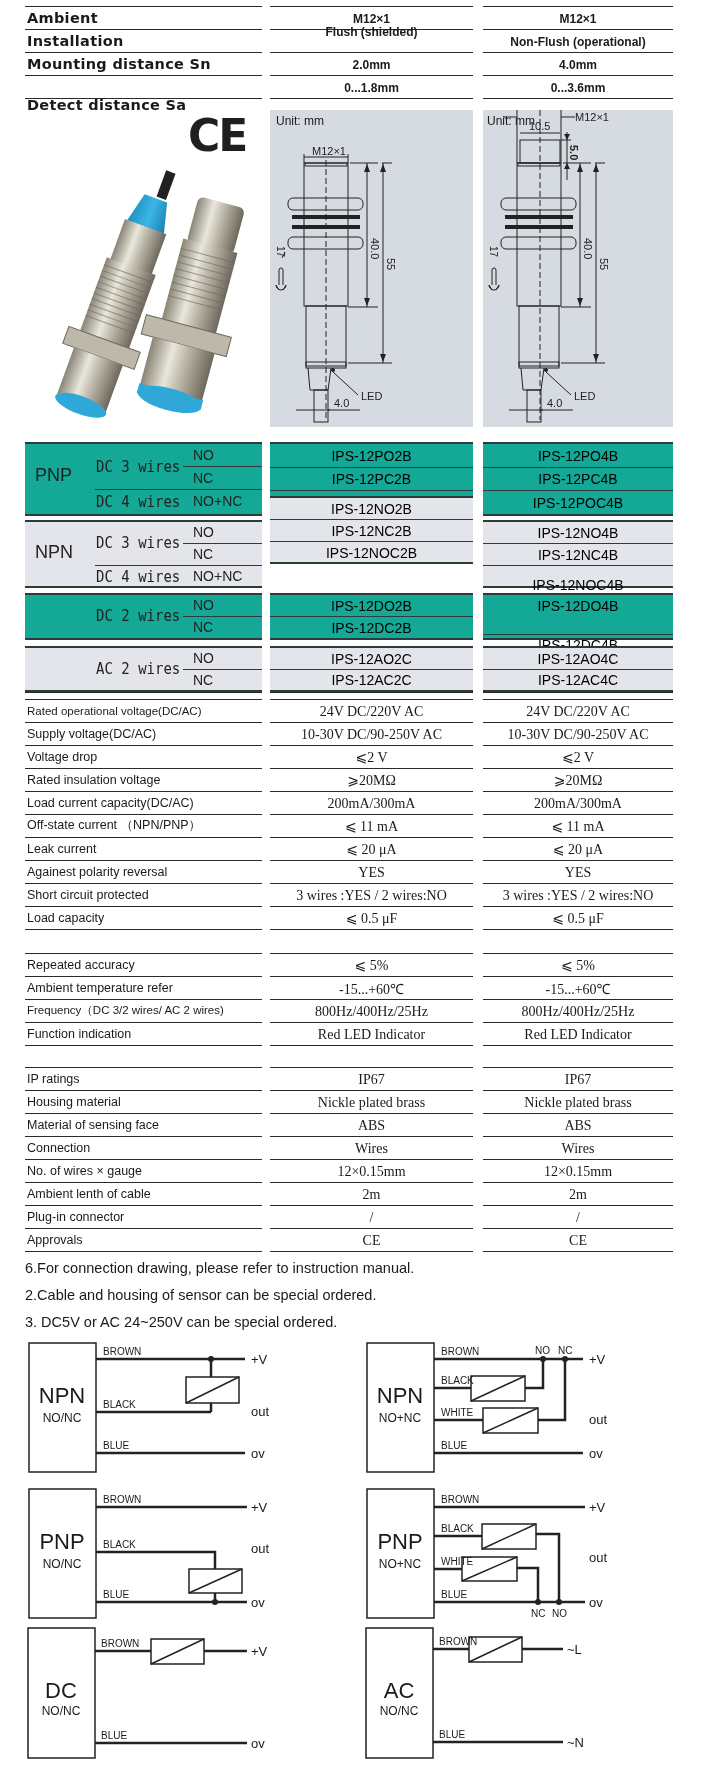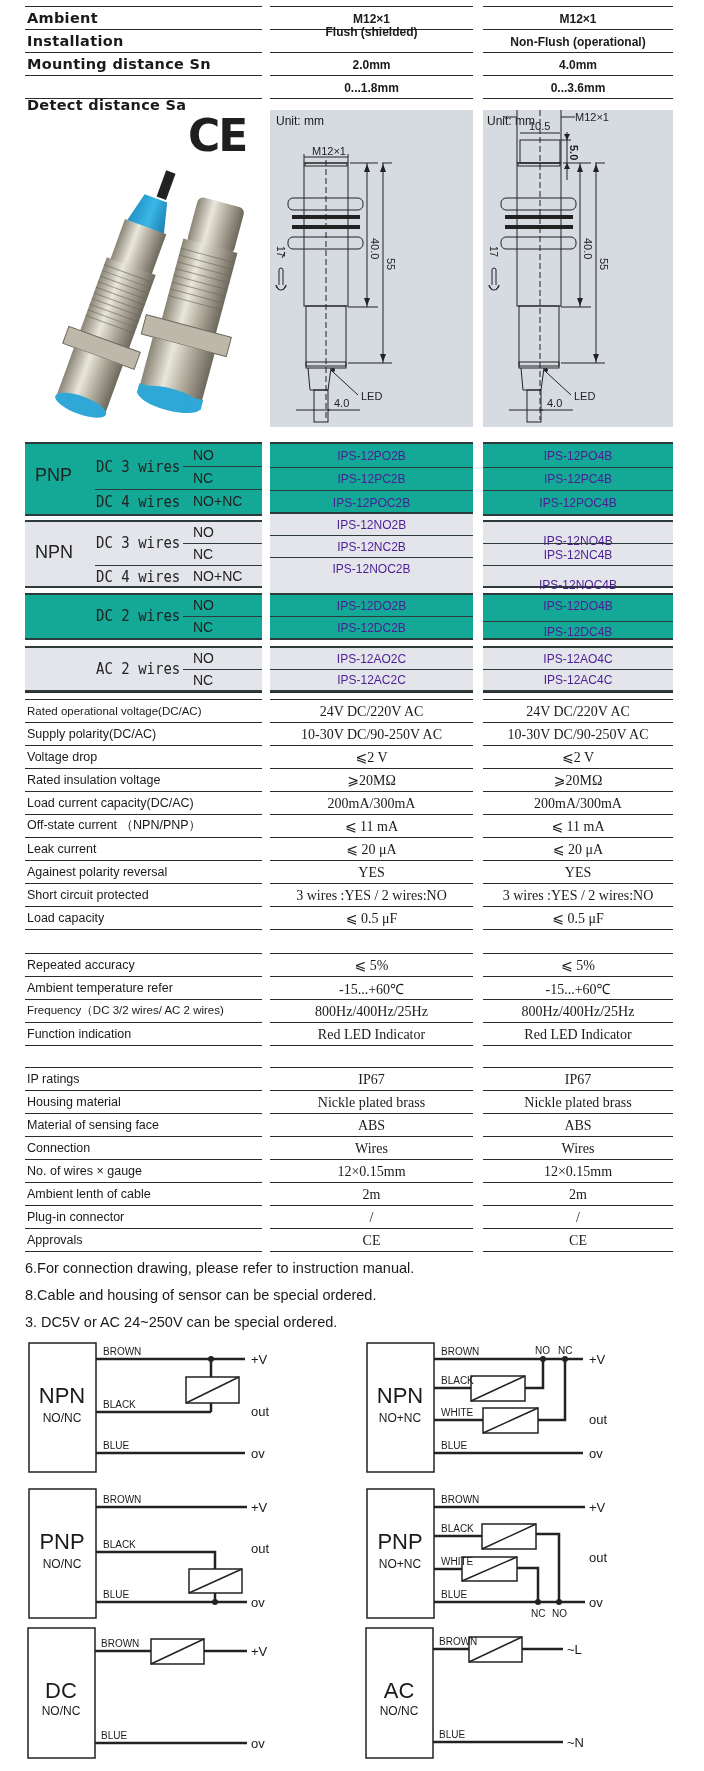--- a/index.html
+++ b/index.html
@@ -7,21 +7,21 @@
   .abs{position:absolute;}
   
   .hrow{position:absolute;height:23px;display:flex;align-items:center;}
   .hline{position:absolute;height:0;border-top:1.5px solid #2a2a2a;}
   .hlabel{font-family:"DejaVu Sans",sans-serif;font-weight:bold;font-size:14.5px;letter-spacing:0.3px;left:27px;width:235px;}
   .hval{font-weight:bold;font-size:12px;justify-content:center;text-align:center;}
   
   .blk{position:absolute;box-sizing:border-box;border-top:2px solid #2d3b3a;border-bottom:2px solid #2d3b3a;}
   .teal{background:#14a896;}
   .gray{background:#e3e5ea;}
-  .mcell{position:absolute;left:0;right:0;display:flex;align-items:center;justify-content:center;font-size:12px;color:#4c1d95;box-sizing:border-box;}
+  .mcell{position:absolute;left:0;right:0;display:flex;align-items:center;justify-content:center;font-size:14px;color:#000000;box-sizing:border-box;}
   .mcell.sep{border-top:1.5px solid #2d3b3a;}
   .grp{position:absolute;font-size:18px;color:#222;}
   .wires{position:absolute;font-family:"DejaVu Sans Mono",monospace;font-size:14px;color:#222;transform:scaleY(1.15);}
   .nonc{position:absolute;font-size:14px;color:#222;}
   .subline{position:absolute;height:0;border-top:1.5px solid #2d3b3a;}
   
   .sline{position:absolute;height:0;border-top:1.5px solid #2a2a2a;}
   .slabel{position:absolute;left:27px;width:235px;height:23px;display:flex;align-items:center;font-size:12.5px;color:#1a1a1a;}
   .slabel.small{font-size:11.5px;}
   .sval{position:absolute;height:23px;display:flex;align-items:center;justify-content:center;font-family:"Liberation Serif",serif;font-size:14px;color:#1a1a1a;}
@@ -267,44 +267,44 @@
   <div class="blk gray" style="left:25px;top:520px;width:237px;height:68px">
     <div class="grp" style="left:10px;top:20px">NPN</div>
     <div class="wires" style="left:71px;top:12px">DC 3 wires</div>
     <div class="subline" style="left:158px;width:79px;top:21px"></div>
     <div class="subline" style="left:70px;width:167px;top:43px"></div>
     <div class="nonc" style="left:168px;top:2px">NO</div>
     <div class="nonc" style="left:168px;top:24px">NC</div>
     <div class="wires" style="left:71px;top:46px">DC 4 wires</div>
     <div class="nonc" style="left:168px;top:46px">NO+NC</div>
   </div>
-  <div class="blk gray" style="left:270px;top:512px;width:203px;height:84px">
+  <div class="blk gray" style="left:270px;top:496px;width:203px;height:68px">
     <div class="mcell" style="top:0;height:21px">IPS-12NO2B</div>
     <div class="mcell sep" style="top:21px;height:22px">IPS-12NC2B</div>
     <div class="mcell sep" style="top:43px;height:22px">IPS-12NOC2B</div>
   </div>
   <div class="blk gray" style="left:483px;top:520px;width:190px;height:68px">
-    <div class="mcell" style="top:8px;height:21px">IPS-12NO4B</div>
+    <div class="mcell" style="top:0;height:21px">IPS-12NO4B</div>
     <div class="mcell sep" style="top:21px;height:22px">IPS-12NC4B</div>
     <div class="mcell sep" style="top:43px;height:38px">IPS-12NOC4B</div>
   </div>
 
   <div class="blk teal" style="left:25px;top:593px;width:237px;height:47px">
     <div class="wires" style="left:71px;top:12px">DC 2 wires</div>
     <div class="subline" style="left:158px;width:79px;top:21px"></div>
     <div class="nonc" style="left:168px;top:2px">NO</div>
     <div class="nonc" style="left:168px;top:24px">NC</div>
   </div>
   <div class="blk teal" style="left:270px;top:593px;width:203px;height:47px">
     <div class="mcell" style="top:0;height:21px">IPS-12DO2B</div>
     <div class="mcell sep" style="top:21px;height:22px">IPS-12DC2B</div>
   </div>
   <div class="blk teal" style="left:483px;top:593px;width:190px;height:47px">
     <div class="mcell" style="top:0;height:21px">IPS-12DO4B</div>
-    <div class="mcell sep" style="top:26px;height:21px">IPS-12DC4B</div>
+    <div class="mcell sep" style="top:39px;height:21px">IPS-12DC4B</div>
   </div>
 
   <div class="blk gray" style="left:25px;top:646px;width:237px;height:46px">
     <div class="wires" style="left:71px;top:12px">AC 2 wires</div>
     <div class="subline" style="left:158px;width:79px;top:21px"></div>
     <div class="nonc" style="left:168px;top:2px">NO</div>
     <div class="nonc" style="left:168px;top:24px">NC</div>
   </div>
   <div class="blk gray" style="left:270px;top:646px;width:203px;height:46px">
     <div class="mcell" style="top:0;height:21px">IPS-12AO2C</div>
@@ -349,21 +349,21 @@
     <div class="sline" style="left:483px;width:190px;top:883px"></div>
     <div class="sline" style="left:25px;width:237px;top:906px"></div>
     <div class="sline" style="left:270px;width:203px;top:906px"></div>
     <div class="sline" style="left:483px;width:190px;top:906px"></div>
     <div class="sline" style="left:25px;width:237px;top:929px"></div>
     <div class="sline" style="left:270px;width:203px;top:929px"></div>
     <div class="sline" style="left:483px;width:190px;top:929px"></div>
     <div class="slabel small" style="top:699px">Rated operational voltage(DC/AC)</div>
     <div class="sval" style="top:700px;left:270px;width:203px">24V DC/220V AC</div>
     <div class="sval" style="top:700px;left:483px;width:190px">24V DC/220V AC</div>
-    <div class="slabel" style="top:722px">Supply polarity(DC/AC)</div>
+    <div class="slabel" style="top:722px">Supply voltage(DC/AC)</div>
     <div class="sval" style="top:723px;left:270px;width:203px">10-30V DC/90-250V AC</div>
     <div class="sval" style="top:723px;left:483px;width:190px">10-30V DC/90-250V AC</div>
     <div class="slabel" style="top:745px">Voltage drop</div>
     <div class="sval" style="top:746px;left:270px;width:203px">⩽2 V</div>
     <div class="sval" style="top:746px;left:483px;width:190px">⩽2 V</div>
     <div class="slabel" style="top:768px">Rated insulation voltage</div>
     <div class="sval" style="top:769px;left:270px;width:203px">⩾20MΩ</div>
     <div class="sval" style="top:769px;left:483px;width:190px">⩾20MΩ</div>
     <div class="slabel" style="top:791px">Load current capacity(DC/AC)</div>
     <div class="sval" style="top:792px;left:270px;width:203px">200mA/300mA</div>
@@ -457,21 +457,21 @@
     <div class="sval" style="top:1183px;left:483px;width:190px">2m</div>
     <div class="slabel" style="top:1205px">Plug-in connector</div>
     <div class="sval" style="top:1206px;left:270px;width:203px">/</div>
     <div class="sval" style="top:1206px;left:483px;width:190px">/</div>
     <div class="slabel" style="top:1228px">Approvals</div>
     <div class="sval" style="top:1229px;left:270px;width:203px">CE</div>
     <div class="sval" style="top:1229px;left:483px;width:190px">CE</div>
   </div>
 
 <div class="note" style="top:1260px">6.For connection drawing, please refer to instruction manual.</div>
-<div class="note" style="top:1287px">8.Cable and housing of sensor can be special ordered.</div>
+<div class="note" style="top:1287px">2.Cable and housing of sensor can be special ordered.</div>
 <div class="note" style="top:1314px">3. DC5V or AC 24~250V can be special ordered.</div>
 
 <svg class="abs dg" style="left:25px;top:1340px" width="300" height="140" viewBox="0 0 300 140">
   <rect x="4" y="3" width="67" height="129" fill="none" stroke="#222" stroke-width="1.5"></rect>
   <text x="37" y="63" font-size="22" text-anchor="middle">NPN</text>
   <text x="37" y="82" font-size="12" text-anchor="middle">NO/NC</text>
   <g stroke="#222" stroke-width="2.5" fill="none">
     <line x1="71" y1="19" x2="220" y2="19"></line>
     <line x1="186" y1="19" x2="186" y2="37"></line>
     <line x1="71" y1="72" x2="186" y2="72"></line>

